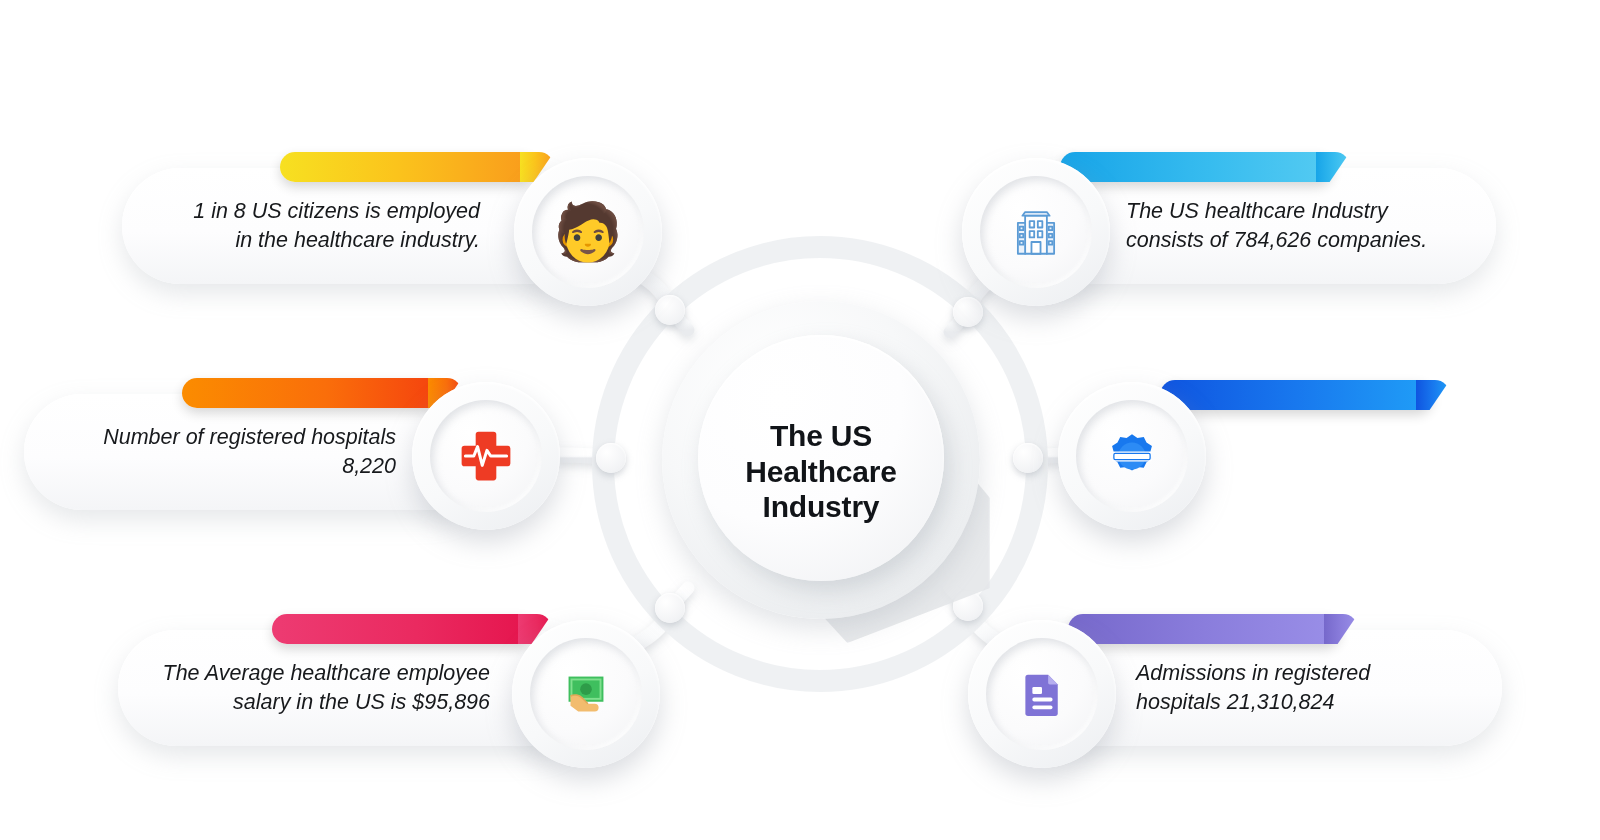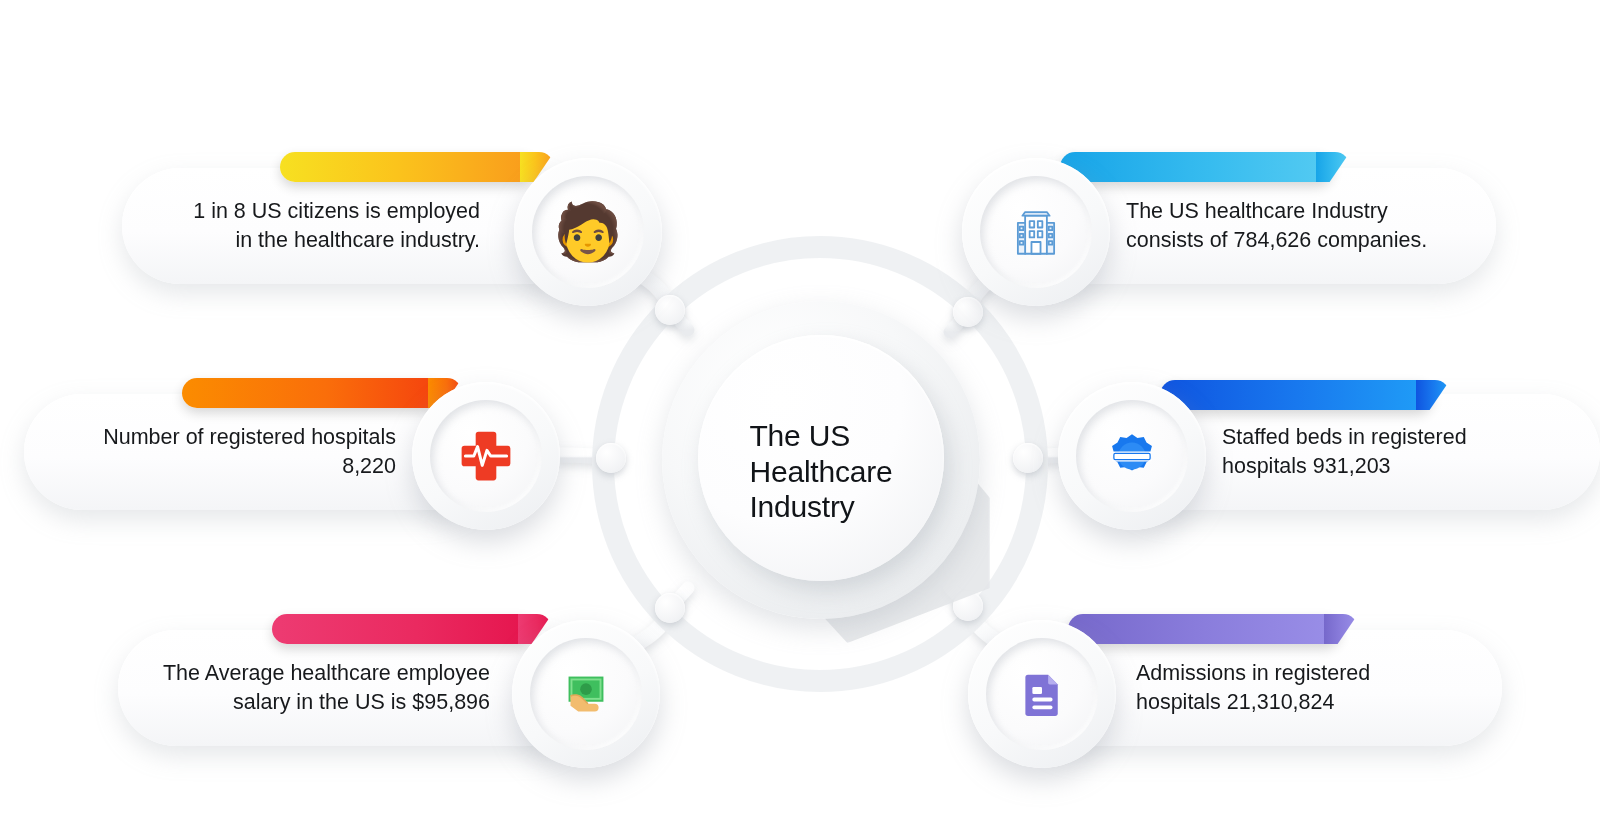--- a/index.html
+++ b/index.html
@@ -32,22 +32,22 @@
     z-index:-1; filter: blur(4px);
   }
   .hub-inner{
     position:absolute; left:58px; top:52px; width:246px; height:246px;
     border-radius:50%;
     background: radial-gradient(circle at 33% 26%, #ffffff 0%, #fdfdfe 50%, #f2f3f5 86%, #e9ebee 100%);
     box-shadow: 6px 10px 22px rgba(150,157,166,.33), inset 0 2px 3px #fff;
     display:flex; align-items:center; justify-content:center;
   }
   .hub-title{
-    font-size:30px; font-weight:normal; line-height:1.18; color:#111418;
-    text-align:left; letter-spacing:-.2px; white-space:pre-line;margin-top:27px;
+    font-size:30px; font-weight:bold; line-height:1.18; color:#111418;
+    text-align:center; letter-spacing:-.2px; white-space:pre-line;margin-top:27px;
   }
 
   
   .orbit{
     position:absolute; left:592px; top:236px; width:456px; height:456px;
     border-radius:50%;
     border:22px solid #eef0f2;
     opacity:.92;
   }
 
@@ -60,21 +60,21 @@
     box-shadow: 0 3px 7px rgba(160,166,175,.45), inset 0 1px 2px #fff;
   }
 
   
   .card{
     position:absolute;
     height:116px;
     border-radius:58px;
     background: linear-gradient(180deg,#ffffff 0%, #fdfdfe 55%, #f4f5f7 100%);
     box-shadow: 0 10px 24px rgba(158,165,175,.26), 0 1px 0 #fff inset;
-    display:flex; align-items:center;
+    display:flex; align-items:center;font-style:italic;
   }
   .card-text{
     font-size:21.5px; line-height:1.33; color:#17191c; white-space:pre-line;
   }
   .bar{
     position:absolute; height:30px; border-radius:15px;
     box-shadow: 0 5px 12px rgba(0,0,0,.16);
   }
   .bar::after{
     content:""; position:absolute; right:-18px; top:0; width:34px; height:30px;
@@ -223,24 +223,20 @@
             <rect x="14" y="34" width="4" height="4"></rect>
             <rect x="14" y="42" width="4" height="4"></rect>
           <rect x="46" y="26" width="4" height="4"></rect>
             <rect x="46" y="34" width="4" height="4"></rect>
             <rect x="46" y="42" width="4" height="4"></rect>
         </g>
       </svg>
     </div>
   </div>
 
-  <div class="card right" style="left:1114px; top:394px; width:486px; padding-left:108px;">
-    <div class="card-text" style="width:100%;">Staffed beds in registered
-hospitals 931,203</div>
-  </div>
   <div class="bar" style="left:1160px; top:380px; width:272px;
               background:linear-gradient(90deg,#0F54E0 0%,#1878EE 50%,#209FF7 100%);"></div>
   <div class="badge" style="left:1058px; top:382px;">
     <div class="badge-inner">
       <svg class="ic" width="58" height="58" viewBox="0 0 64 64">
         <path d="M32 8l6 4 7-1 3 6 6 4-2 7 2 7-6 4-3 6-7-1-6 4-6-4-7 1-3-6-6-4 2-7-2-7 6-4 3-6 7 1z" fill="#1878EE"></path>
         <circle cx="32" cy="32" r="15" fill="#2C8BF5"></circle>
         <rect x="10" y="27" width="44" height="11" rx="2" fill="#ffffff"></rect>
         <rect x="12" y="29" width="40" height="7" rx="1.5" fill="#ffffff" stroke="#1878EE" stroke-width="1.4"></rect>
       </svg>

